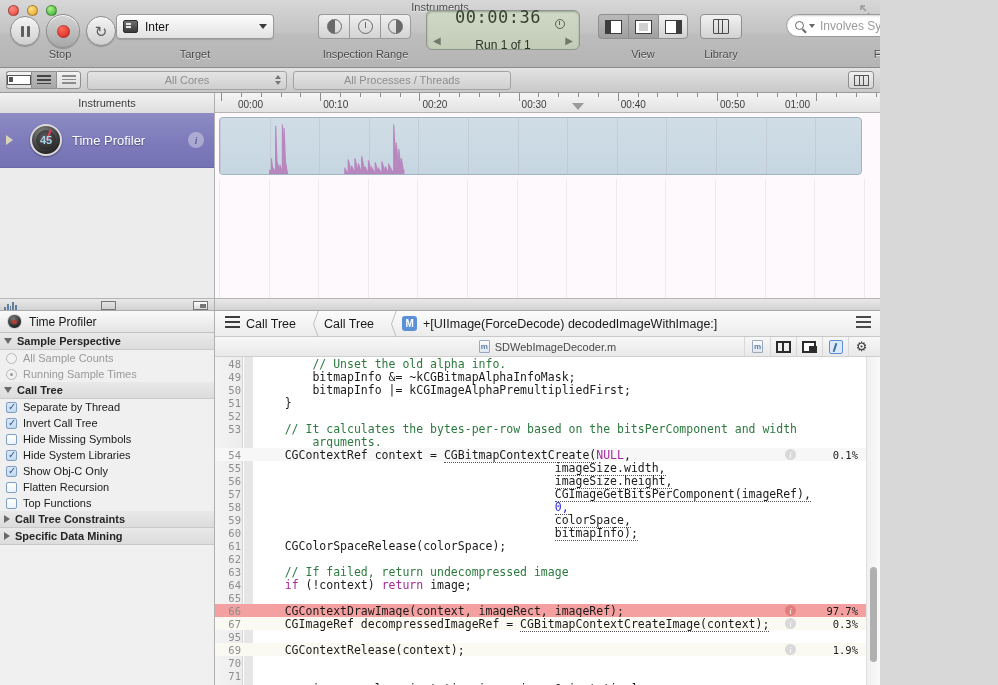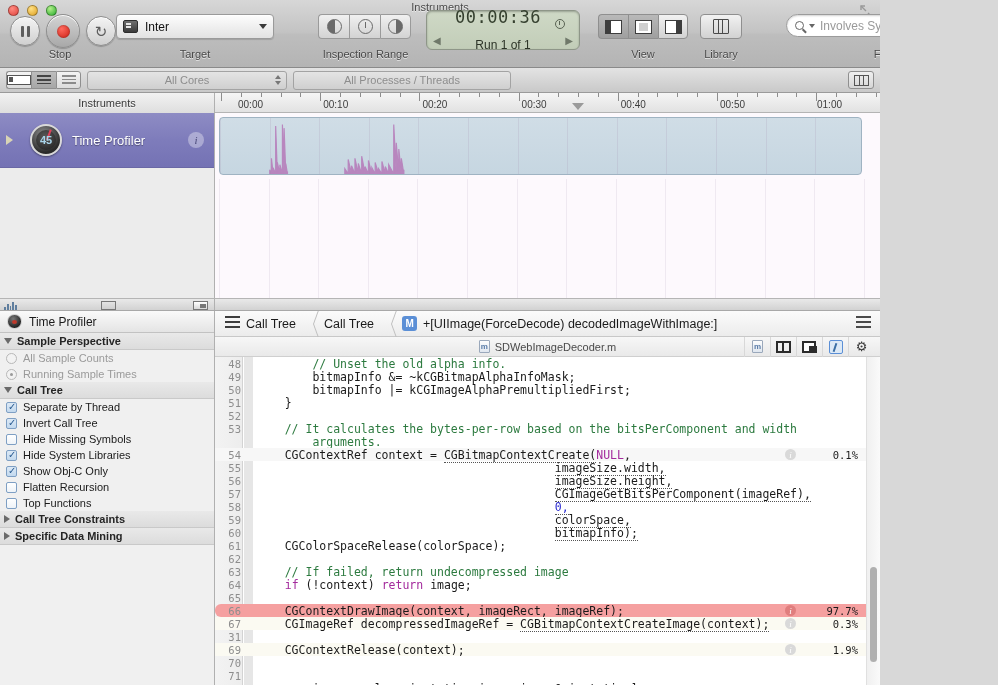--- a/index.html
+++ b/index.html
@@ -346,21 +346,21 @@
   .lines { position: absolute; left: 0; right: 0; top: 0; }
   .ln { position: relative; height: 13px; display: flex; align-items: center; }
   .ln .num { position: absolute; left: 0; width: 26px; text-align: right; font-size: 10.5px;
      color: #8d8d8d; font-family: "DejaVu Sans Mono", monospace; }
   .ln .src { margin-left: 42px; white-space: pre; color: #1a1a1a; }
   .ln .pct { position: absolute; right: 22px; font-size: 10.5px; color: #1a1a1a;
      font-family:"DejaVu Sans Mono", monospace; width: 44px; text-align: right;}
   .ln .ibadge { position: absolute; right: 84px; width: 11px; height: 11px; border-radius: 50%;
      background: #d9d9d9; color: #fff; font-size: 9px; font-style: italic;
      display: flex; align-items: center; justify-content: center; font-family: "Liberation Serif", serif;}
-  .ln.hot { background: #f5a0a0; border-radius: 6px; }
+  .ln.hot { background: #f5a0a0; }
   .ln.hot .ibadge { background: #e07e7e; }
   .ln.warm { background: #fbfaf2; }
   .ln.sel-faint { background: #f7f7f7; }
   .cmt { color: #2c7a3f; }
   .kw  { color: #a32a9c; }
   .lit { color: #2b2bd0; }
   .macro { color: #a32a9c; }
   .lnk { border-bottom: 1px dotted #555; }
 
   .vscroll { position: absolute; right: 3px; top: 210px; width: 7px; height: 95px;
@@ -523,21 +523,21 @@
         <div class="tick min" style="left: 442.48px;"></div>
         <div class="tick min" style="left: 462.32px;"></div>
         <div class="tick min" style="left: 482.16px;"></div>
         <div class="tick maj" style="left: 502px;"></div>
         <div class="rlabel" style="left: 505px;">00:50</div>
         <div class="tick min" style="left: 521.84px;"></div>
         <div class="tick min" style="left: 541.68px;"></div>
         <div class="tick min" style="left: 561.52px;"></div>
         <div class="tick min" style="left: 581.36px;"></div>
         <div class="tick maj" style="left: 601.2px;"></div>
-        <div class="rlabel" style="left: 602px;">01:00</div>
+        <div class="rlabel" style="left: 570px;">01:00</div>
         <div class="tick min" style="left: 621.04px;"></div>
         <div class="tick min" style="left: 640.88px;"></div>
         <div class="tick min" style="left: 660.72px;"></div>
         <div class="tick min" style="left: 680.56px;"></div>
         <div class="tick maj" style="left: 700.4px;"></div>
         <div class="rlabel" style="left: 703.4px;">01:10</div>
         <div class="tick min" style="left: 720.24px;"></div>
         <div class="tick min" style="left: 740.08px;"></div>
         <div class="tick min" style="left: 759.92px;"></div>
         <div class="tick min" style="left: 779.76px;"></div>
@@ -817,21 +817,21 @@
               <span class="ibadge">i</span>
               <span class="pct">97.7%</span>
             </div>
             <div class="ln warm">
               <span class="num">67</span>
               <span class="src"><span>    CGImageRef decompressedImageRef = </span><span class="lnk">CGBitmapContextCreateImage(context);</span></span>
               <span class="ibadge">i</span>
               <span class="pct">0.3%</span>
             </div>
             <div class="ln">
-              <span class="num">31</span>
+              <span class="num">95</span>
               <span class="src"><span></span></span>
             </div>
             <div class="ln warm">
               <span class="num">69</span>
               <span class="src"><span>    CGContextRelease(context);</span></span>
               <span class="ibadge">i</span>
               <span class="pct">1.9%</span>
             </div>
             <div class="ln">
               <span class="num">70</span>

